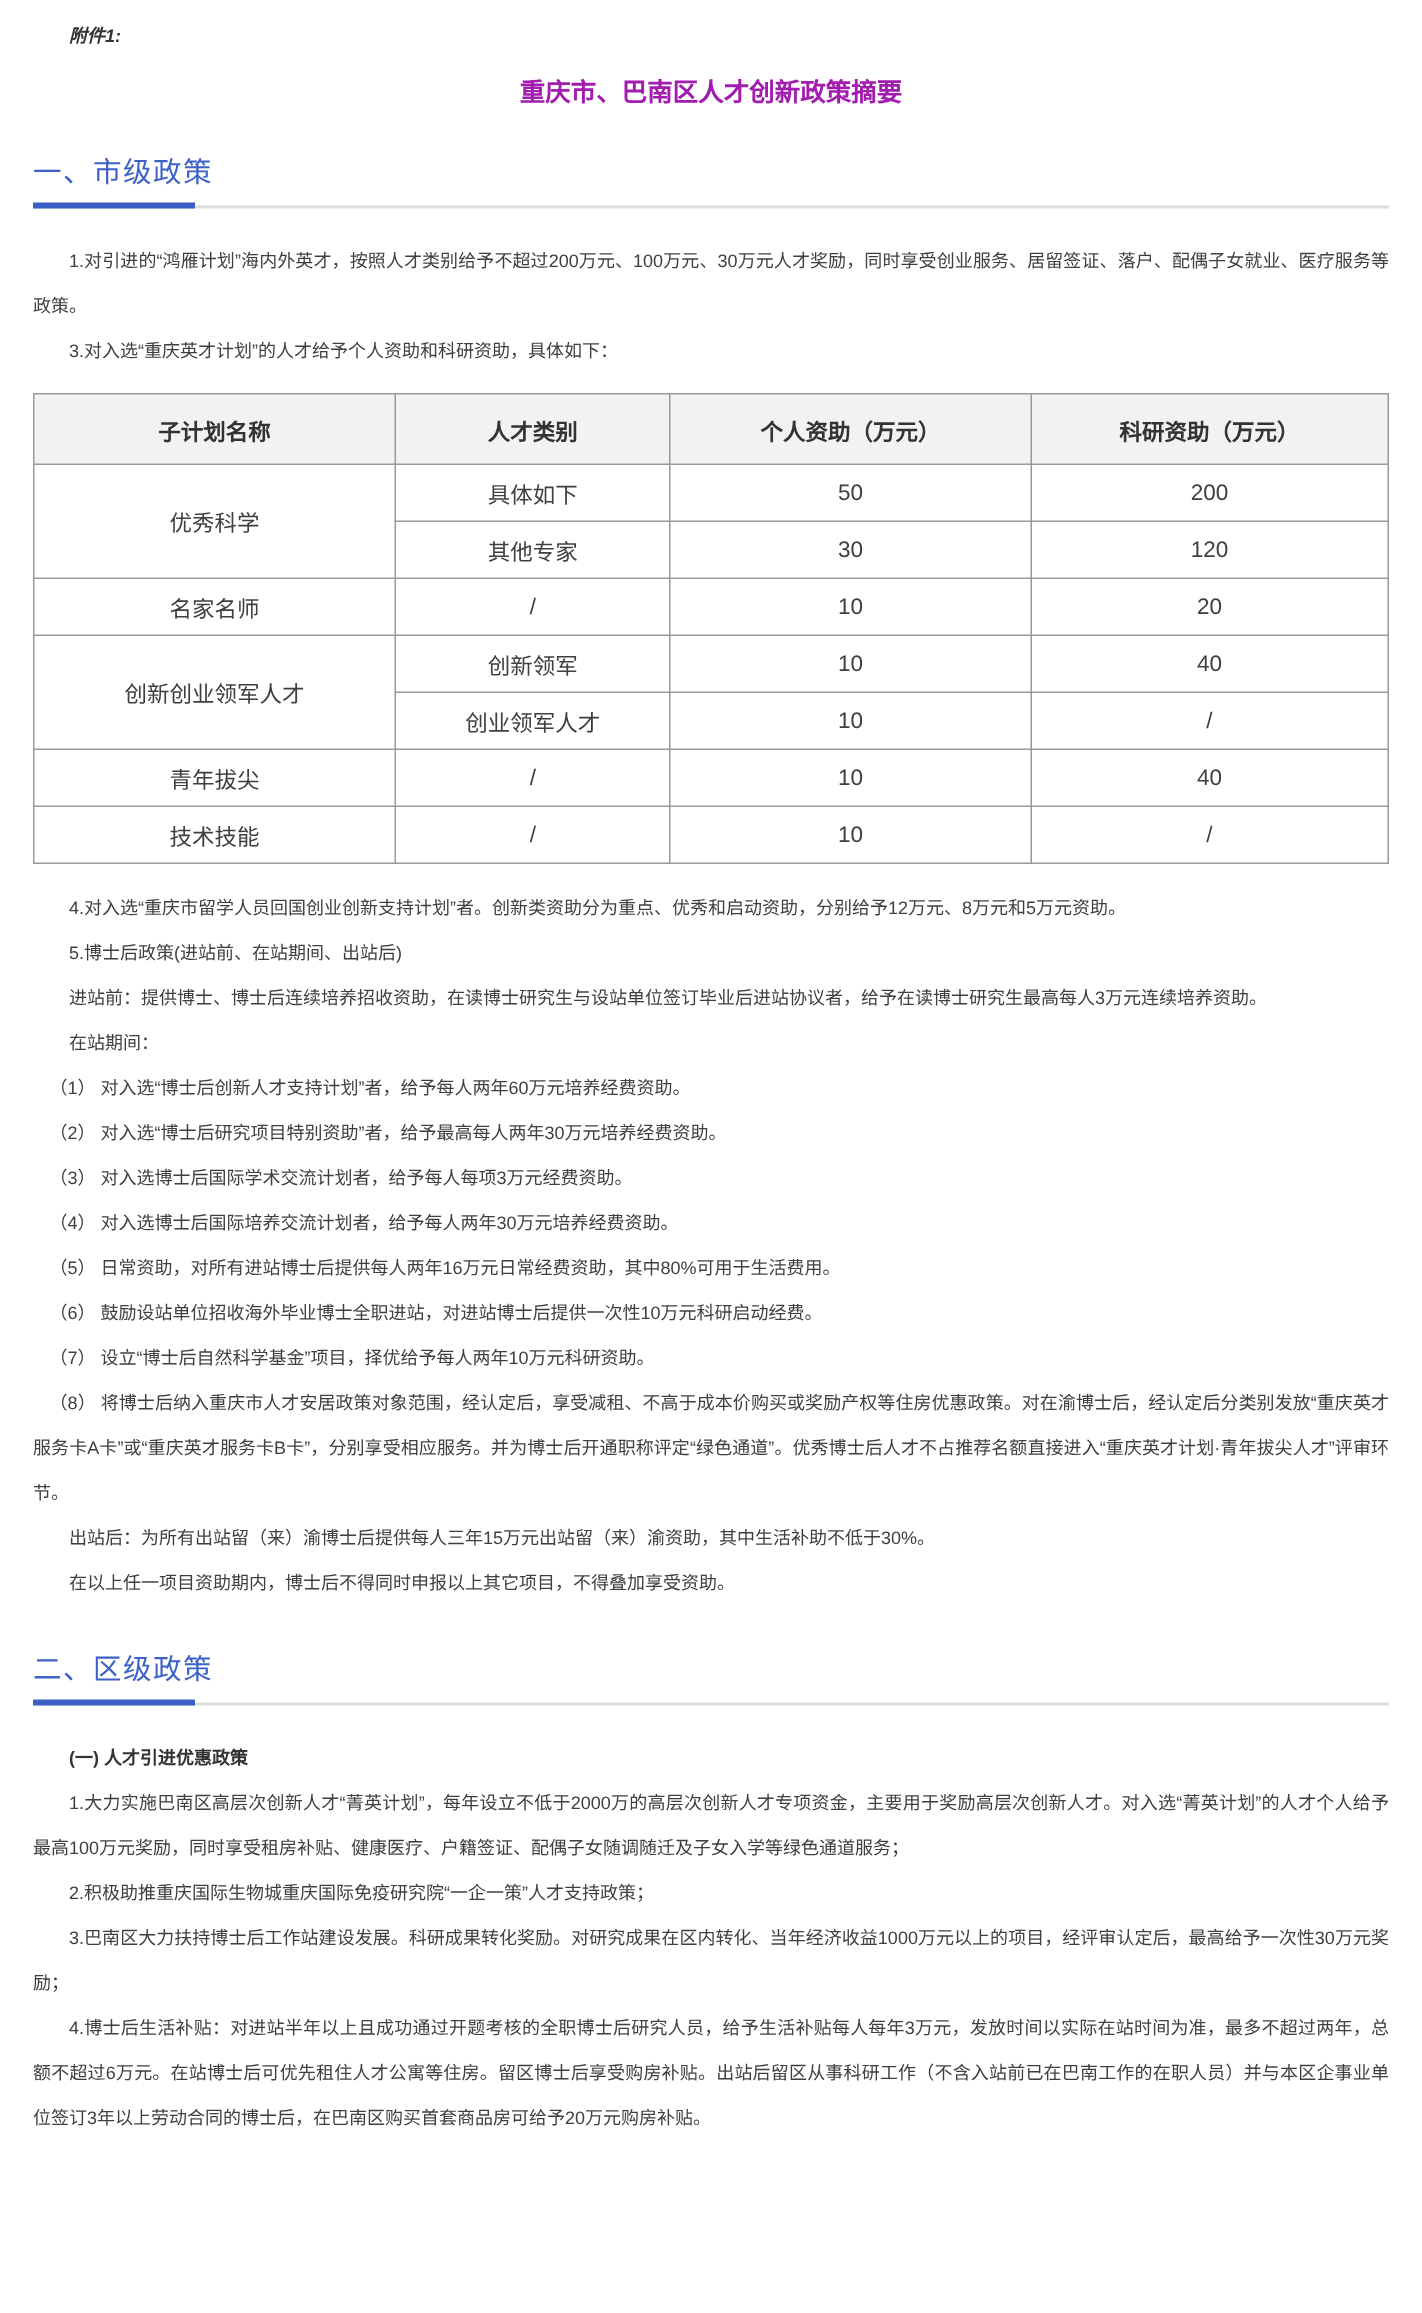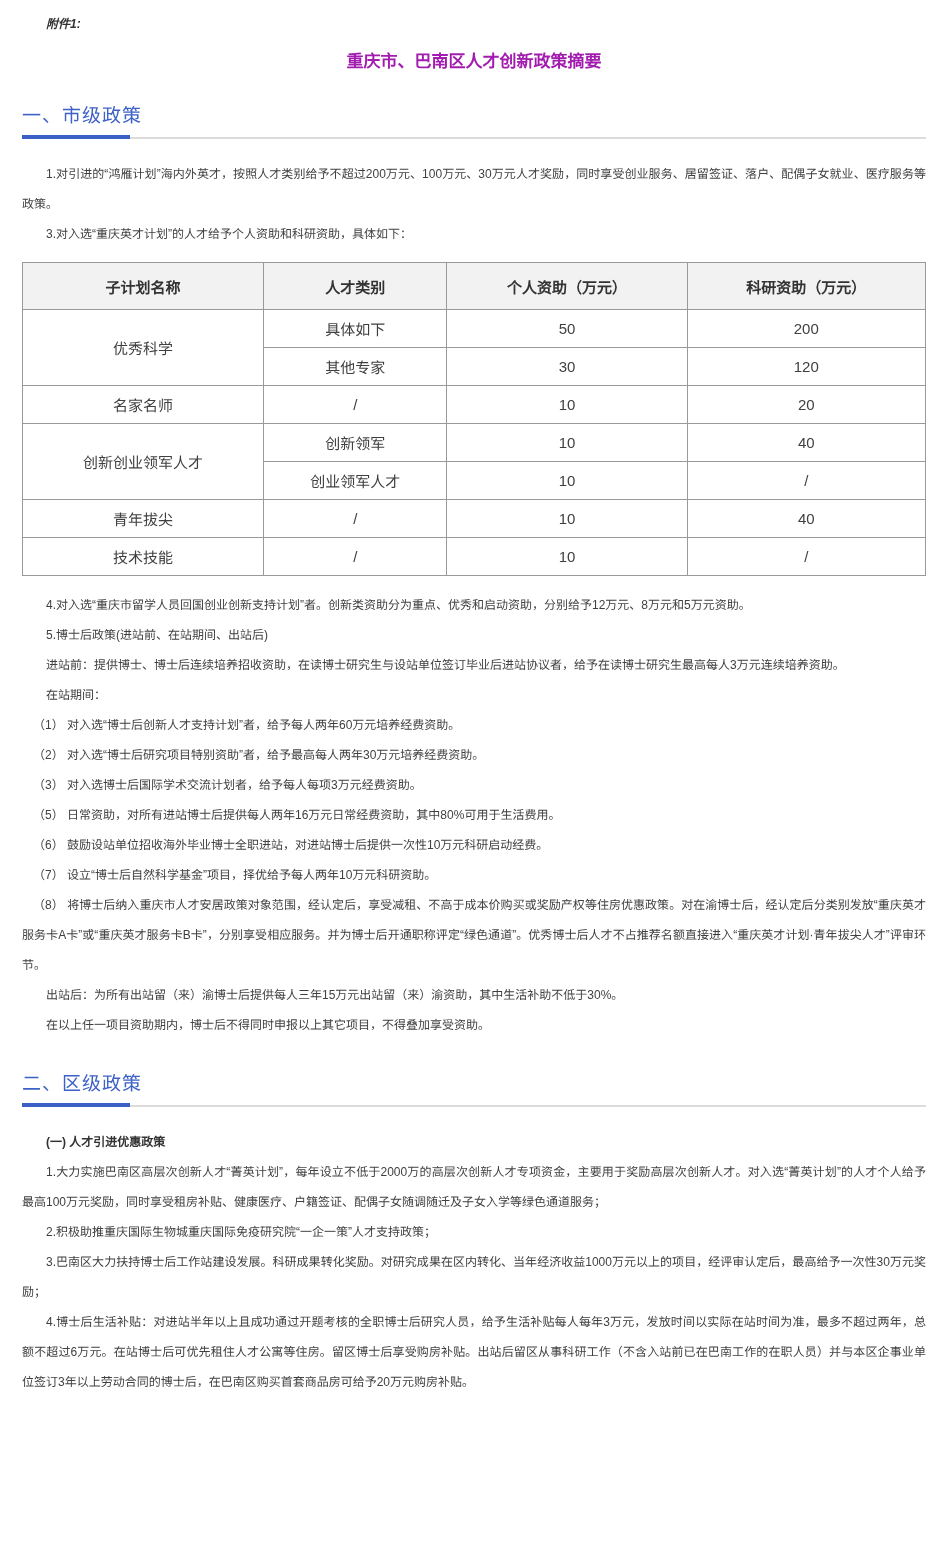--- a/index.html
+++ b/index.html
@@ -103,20 +103,21 @@
         </tbody>
       </table>
 
       <p class="para">4.对入选“重庆市留学人员回国创业创新支持计划”者。创新类资助分为重点、优秀和启动资助，分别给予12万元、8万元和5万元资助。</p>
       <p class="para">5.博士后政策(进站前、在站期间、出站后)</p>
       <p class="para">进站前：提供博士、博士后连续培养招收资助，在读博士研究生与设站单位签订毕业后进站协议者，给予在读博士研究生最高每人3万元连续培养资助。</p>
       <p class="para">在站期间：</p>
       <p class="para item">（1） 对入选“博士后创新人才支持计划”者，给予每人两年60万元培养经费资助。</p>
       <p class="para item">（2） 对入选“博士后研究项目特别资助”者，给予最高每人两年30万元培养经费资助。</p>
       <p class="para item">（3） 对入选博士后国际学术交流计划者，给予每人每项3万元经费资助。</p>
+      <p class="para item">（4） 对入选博士后国际培养交流计划者，给予每人两年30万元培养经费资助。</p>
       <p class="para item">（5） 日常资助，对所有进站博士后提供每人两年16万元日常经费资助，其中80%可用于生活费用。</p>
       <p class="para item">（6） 鼓励设站单位招收海外毕业博士全职进站，对进站博士后提供一次性10万元科研启动经费。</p>
       <p class="para item">（7） 设立“博士后自然科学基金”项目，择优给予每人两年10万元科研资助。</p>
       <p class="para item">（8） 将博士后纳入重庆市人才安居政策对象范围，经认定后，享受减租、不高于成本价购买或奖励产权等住房优惠政策。对在渝博士后，经认定后分类别发放“重庆英才服务卡A卡”或“重庆英才服务卡B卡”，分别享受相应服务。并为博士后开通职称评定“绿色通道”。优秀博士后人才不占推荐名额直接进入“重庆英才计划·青年拔尖人才”评审环节。</p>
       <p class="para">出站后：为所有出站留（来）渝博士后提供每人三年15万元出站留（来）渝资助，其中生活补助不低于30%。</p>
       <p class="para">在以上任一项目资助期内，博士后不得同时申报以上其它项目，不得叠加享受资助。</p>
     </div>
   </div>
 
   <div class="sec">

